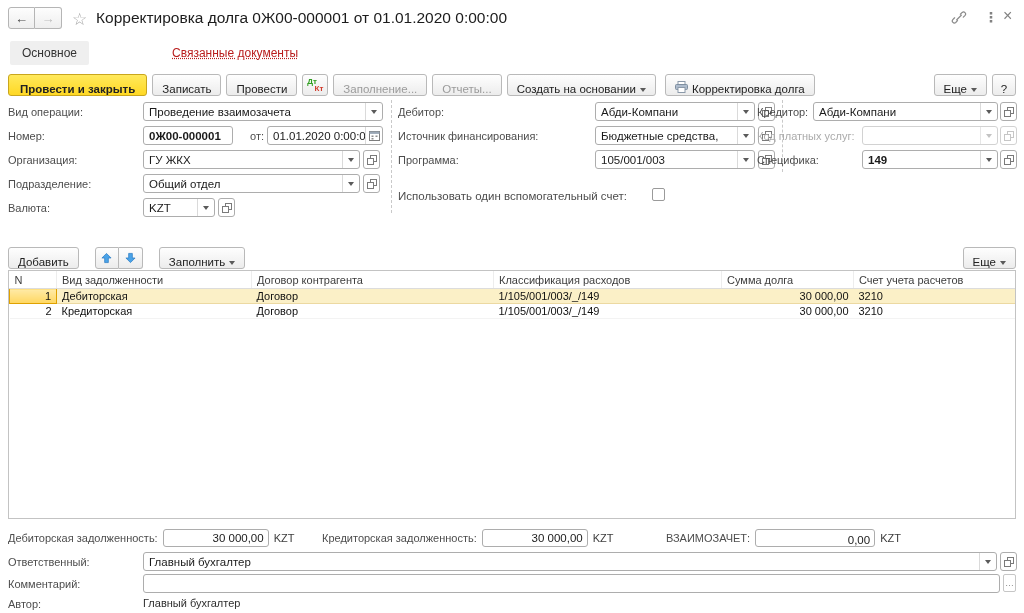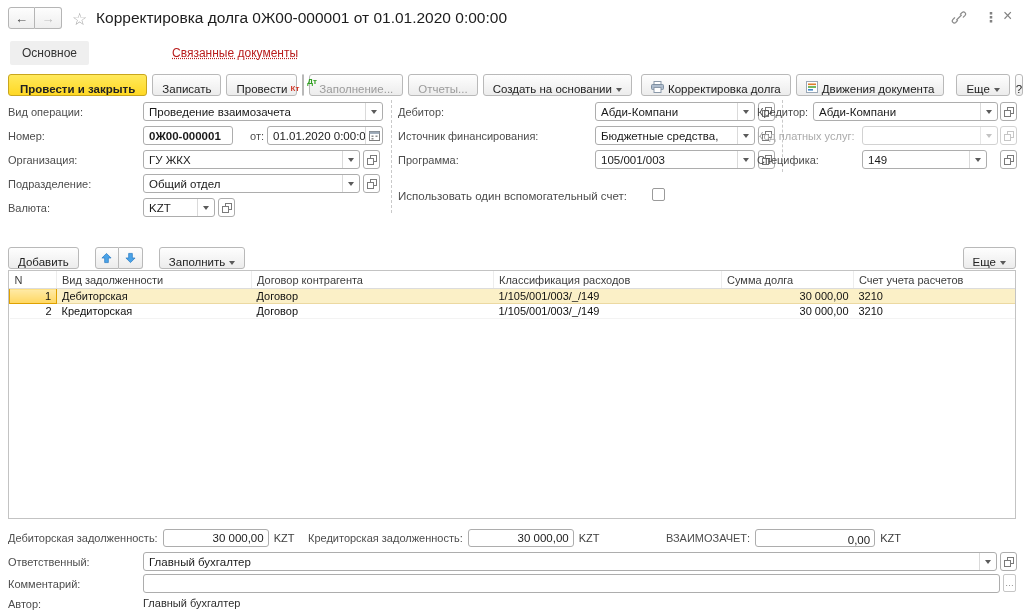--- a/index.html
+++ b/index.html
@@ -133,29 +133,20 @@
         <span class="caret"></span>
     </div>
     <div class="btn">
       <span><svg width="13" height="12" viewBox="0 0 13 12">
             <rect x="3" y="0.5" width="7" height="3" fill="#fff" stroke="#8b99a9"></rect>
             <rect x="0.5" y="3.5" width="12" height="5" rx="1" fill="#aebccd" stroke="#7f8fa0"></rect>
             <rect x="3" y="6.5" width="7" height="5" fill="#fff" stroke="#8b99a9"></rect>
           </svg></span>
       <span>Корректировка долга</span>
     </div>
-    <div class="btn">
-      <span><svg width="12" height="12" viewBox="0 0 12 12">
-            <rect x="0.5" y="0.5" width="11" height="11" fill="#fff" stroke="#9aa7b5"></rect>
-            <rect x="2" y="2.5" width="8" height="1.6" fill="#e07b2a"></rect>
-            <rect x="2" y="5.2" width="8" height="1.6" fill="#57a639"></rect>
-            <rect x="2" y="8" width="5" height="1.6" fill="#3f87c9"></rect>
-          </svg></span>
-      <span>Движения документа</span>
-    </div>
     <div class="spacer"></div>
     <div class="btn">
       <span>Еще</span>
         <span class="caret"></span>
     </div>
     <div class="btn qbtn">
         <span>?</span>
       </div>
   </div>
 
@@ -297,21 +288,21 @@
       </span>
   </div>
   <div class="openbtn dis" style="left:1000px; top:126px;">
       <svg width="10" height="10" viewBox="0 0 10 10">
         <rect x="3.5" y="0.5" width="6" height="6" fill="#fff" stroke="#c6c6c6"></rect>
         <rect x="0.5" y="3.5" width="6" height="6" fill="#fff" stroke="#c6c6c6"></rect>
       </svg>
     </div>
 
   <div class="lbl" style="left:757px; top:154px;">Специфика:</div>
-  <div class="fld" style="left:862px; top:150px; width:125px;">
+  <div class="fld" style="left:862px; top:150px; width:136px;font-weight:bold;">
     <span class="val">149</span>
     <span class="ddbtn">
         <i class="caret"></i>
       </span>
   </div>
   <div class="openbtn" style="left:1000px; top:150px;">
       <svg width="10" height="10" viewBox="0 0 10 10">
         <rect x="3.5" y="0.5" width="6" height="6" fill="#fff" stroke="#7a7a7a"></rect>
         <rect x="0.5" y="3.5" width="6" height="6" fill="#fff" stroke="#7a7a7a"></rect>
       </svg>
@@ -386,21 +377,21 @@
     </table>
   </div>
 
   <div class="totgroup" style="left:8px;">
     <span class="lblf">Дебиторская задолженность:</span>
     <span class="totfld" style="width:106px;">
         <span class="val">30 000,00</span>
       </span>
     <span class="cur">KZT</span>
   </div>
-  <div class="totgroup" style="left:308px;">
+  <div class="totgroup" style="left:322px;">
     <span class="lblf">Кредиторская задолженность:</span>
     <span class="totfld" style="width:106px;">
         <span class="val">30 000,00</span>
       </span>
     <span class="cur">KZT</span>
   </div>
   <div class="totgroup" style="left:666px;">
     <span class="lblf">ВЗАИМОЗАЧЕТ:</span>
     <span class="totfld" style="width:120px;align-items:flex-end;">
         <span class="val">0,00</span>

